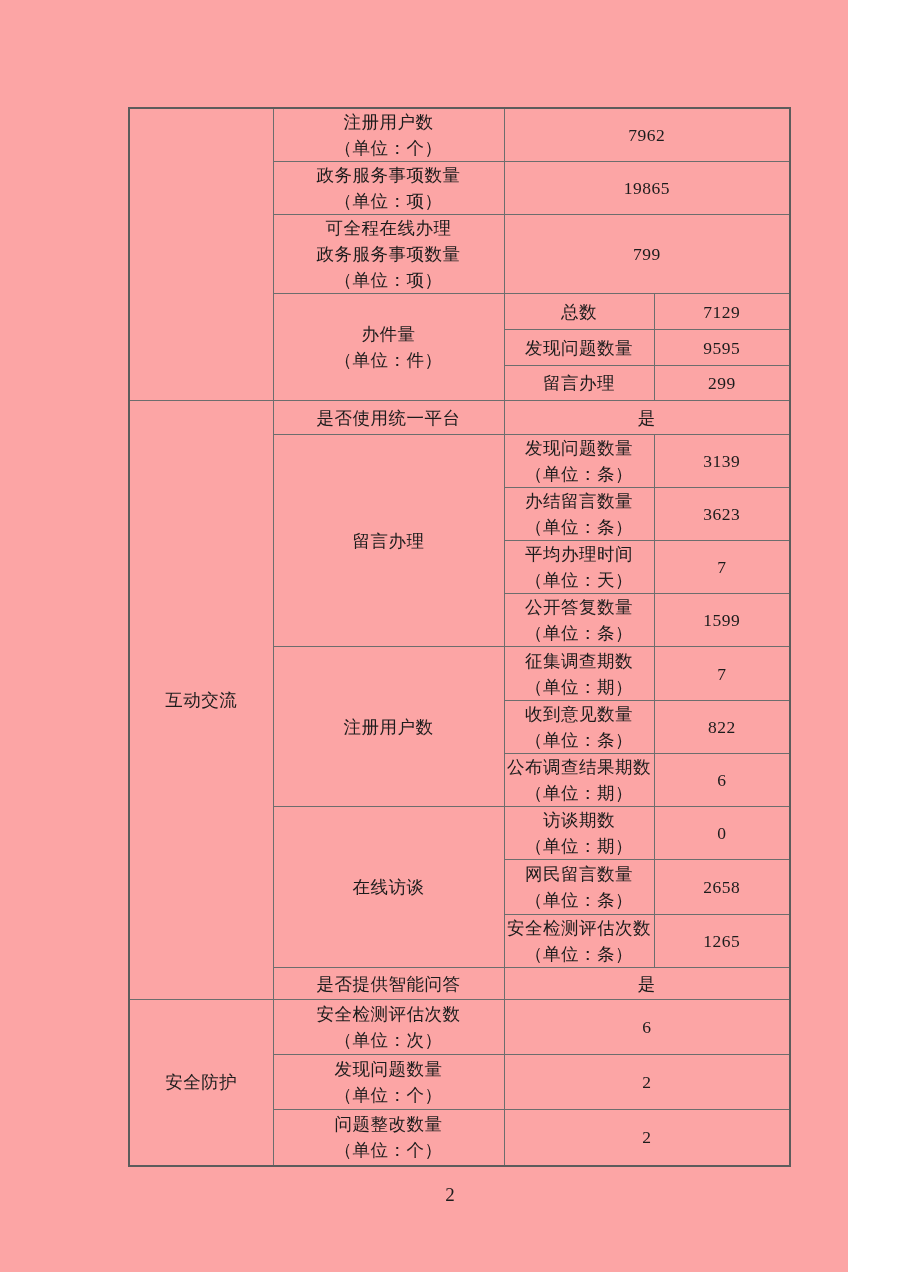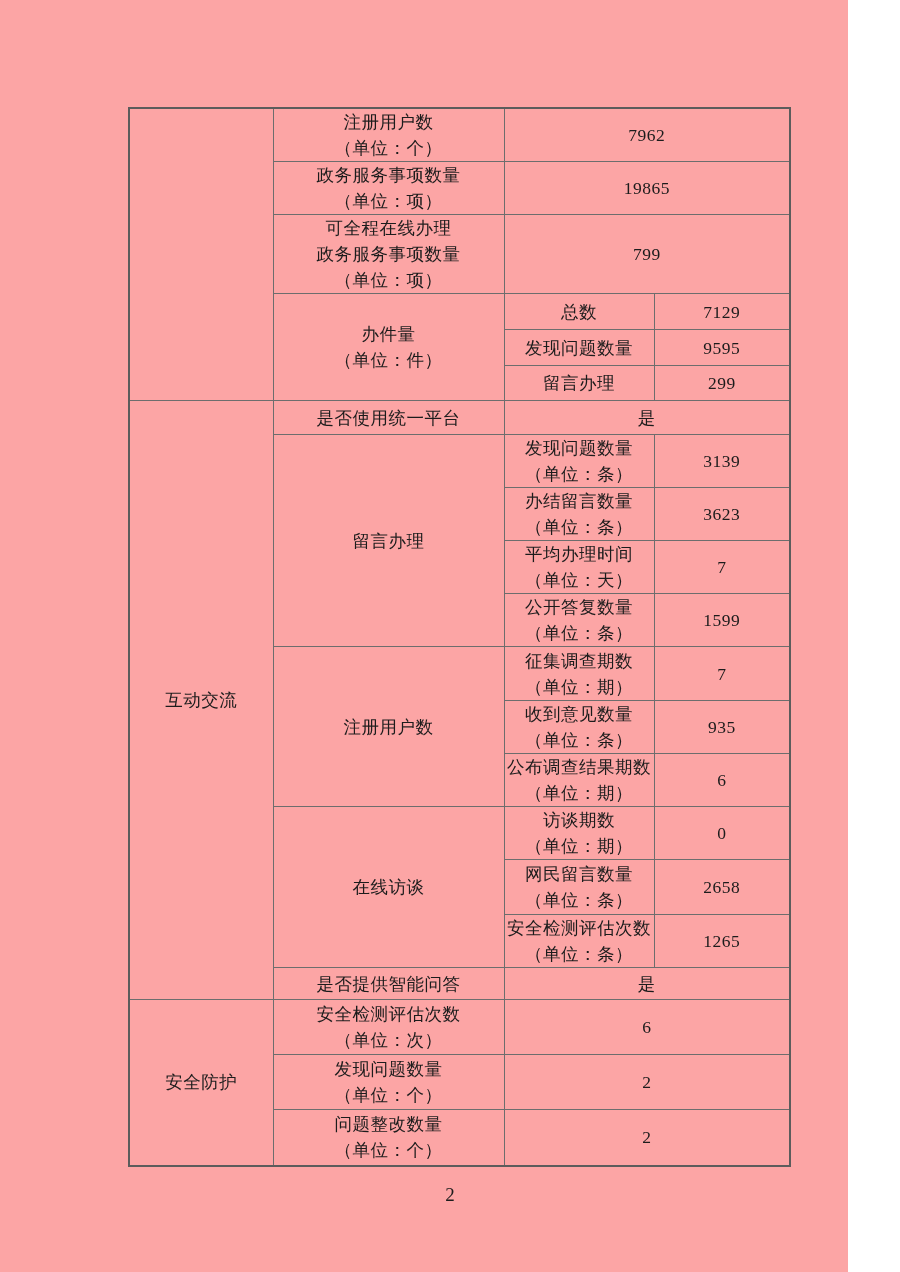--- a/index.html
+++ b/index.html
@@ -124,21 +124,21 @@
         <span class="ln">征集调查期数</span>
         <span class="ln">（单位：期）</span>
       </td>
       <td class="num">7</td>
     </tr>
     <tr style="height:50px">
       <td>
         <span class="ln">收到意见数量</span>
         <span class="ln">（单位：条）</span>
       </td>
-      <td class="num">935</td>
+      <td class="num">822</td>
     </tr>
     <tr style="height:51px">
       <td>
         <span class="ln">公布调查结果期数</span>
         <span class="ln">（单位：期）</span>
       </td>
       <td class="num">6</td>
     </tr>
     <tr style="height:50px">
       <td rowspan="3">在线访谈</td>

